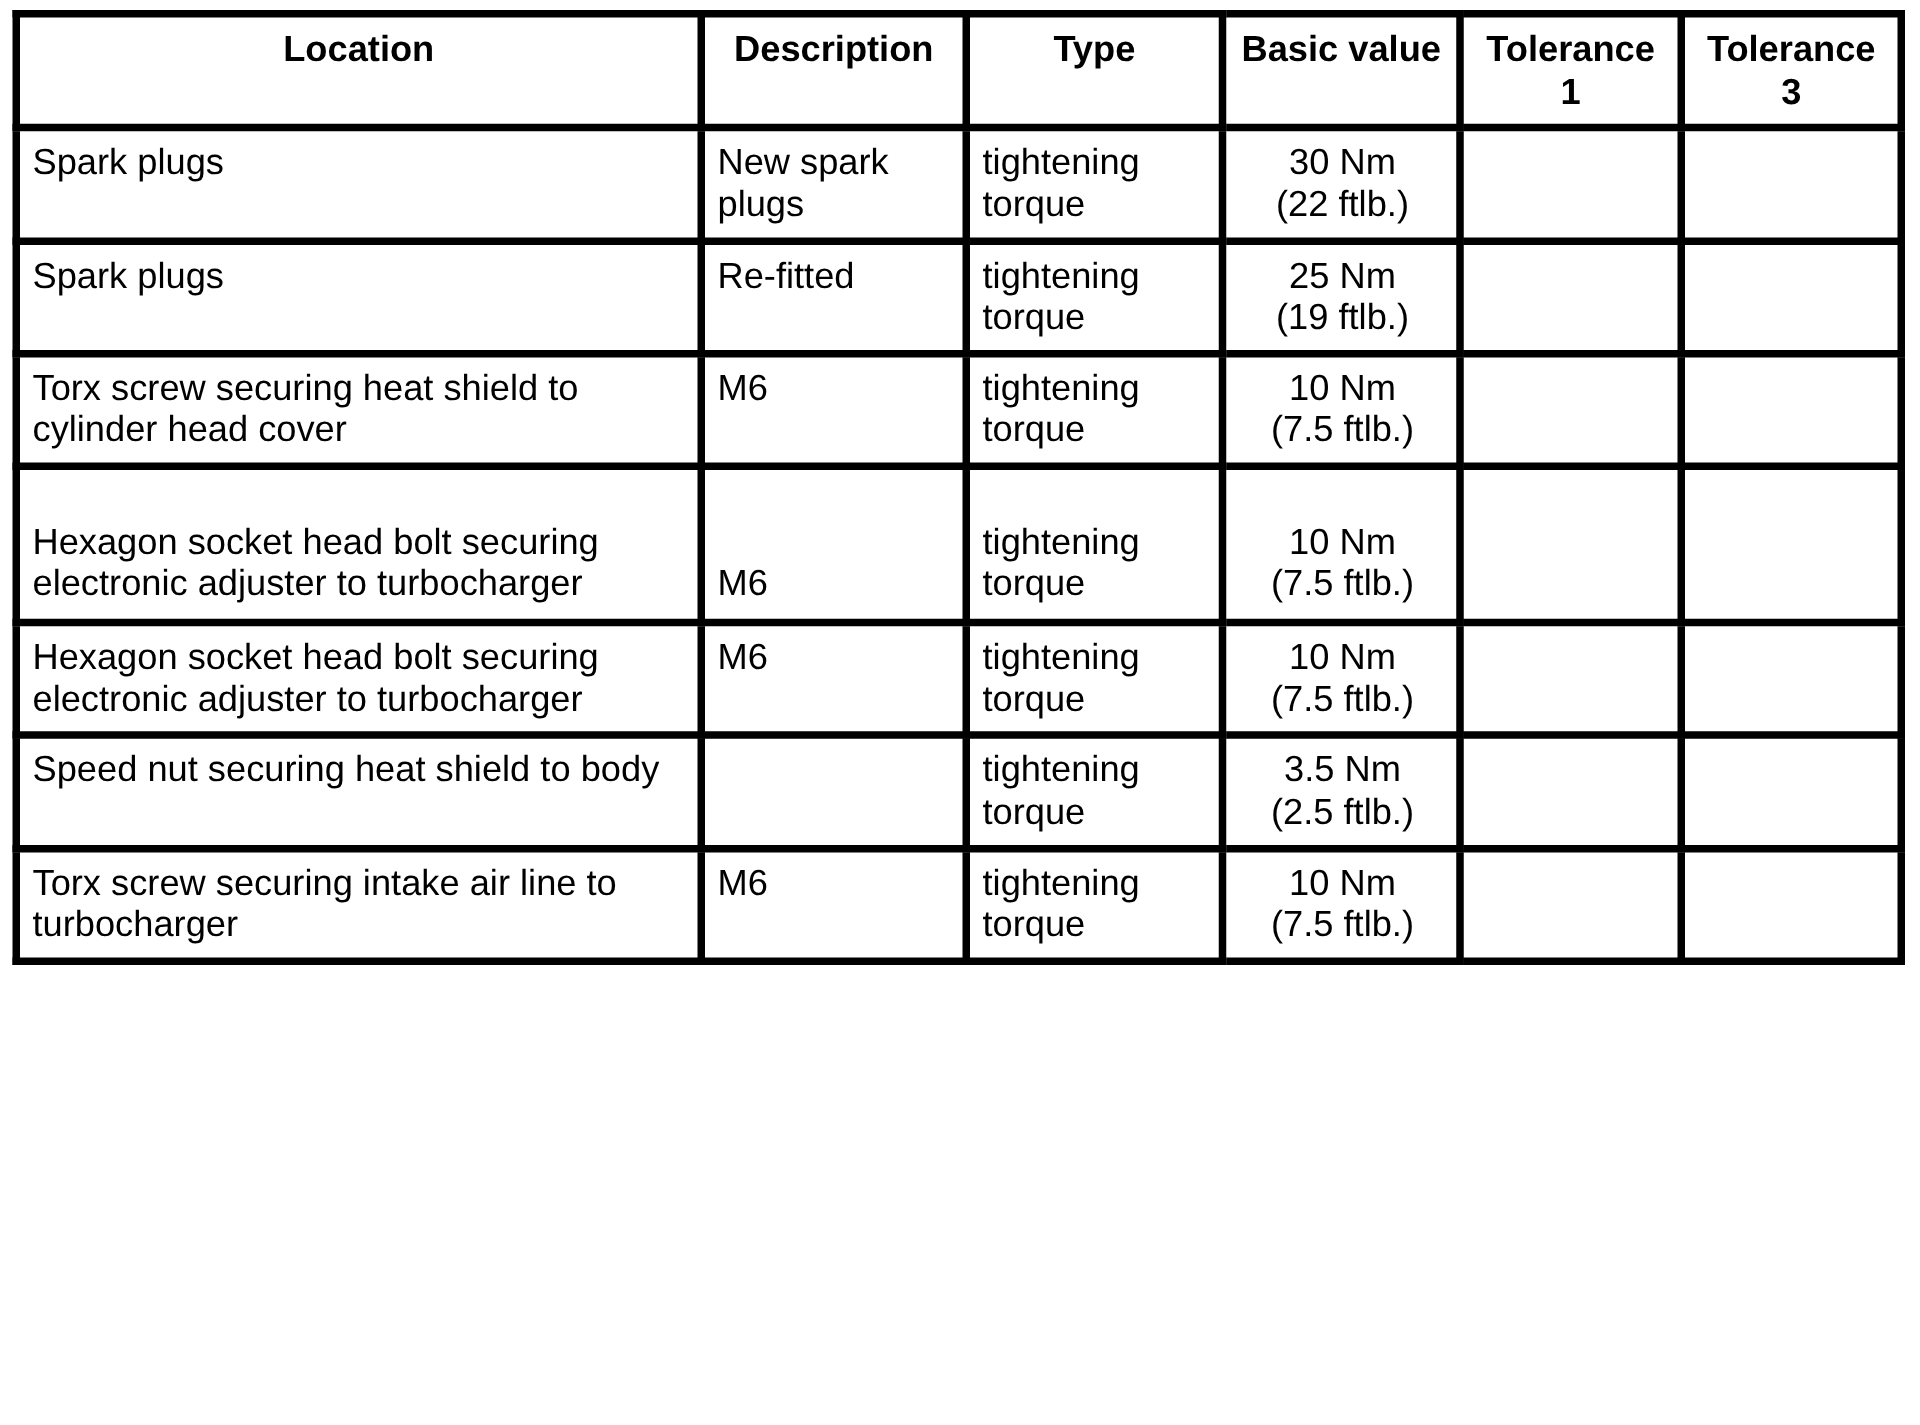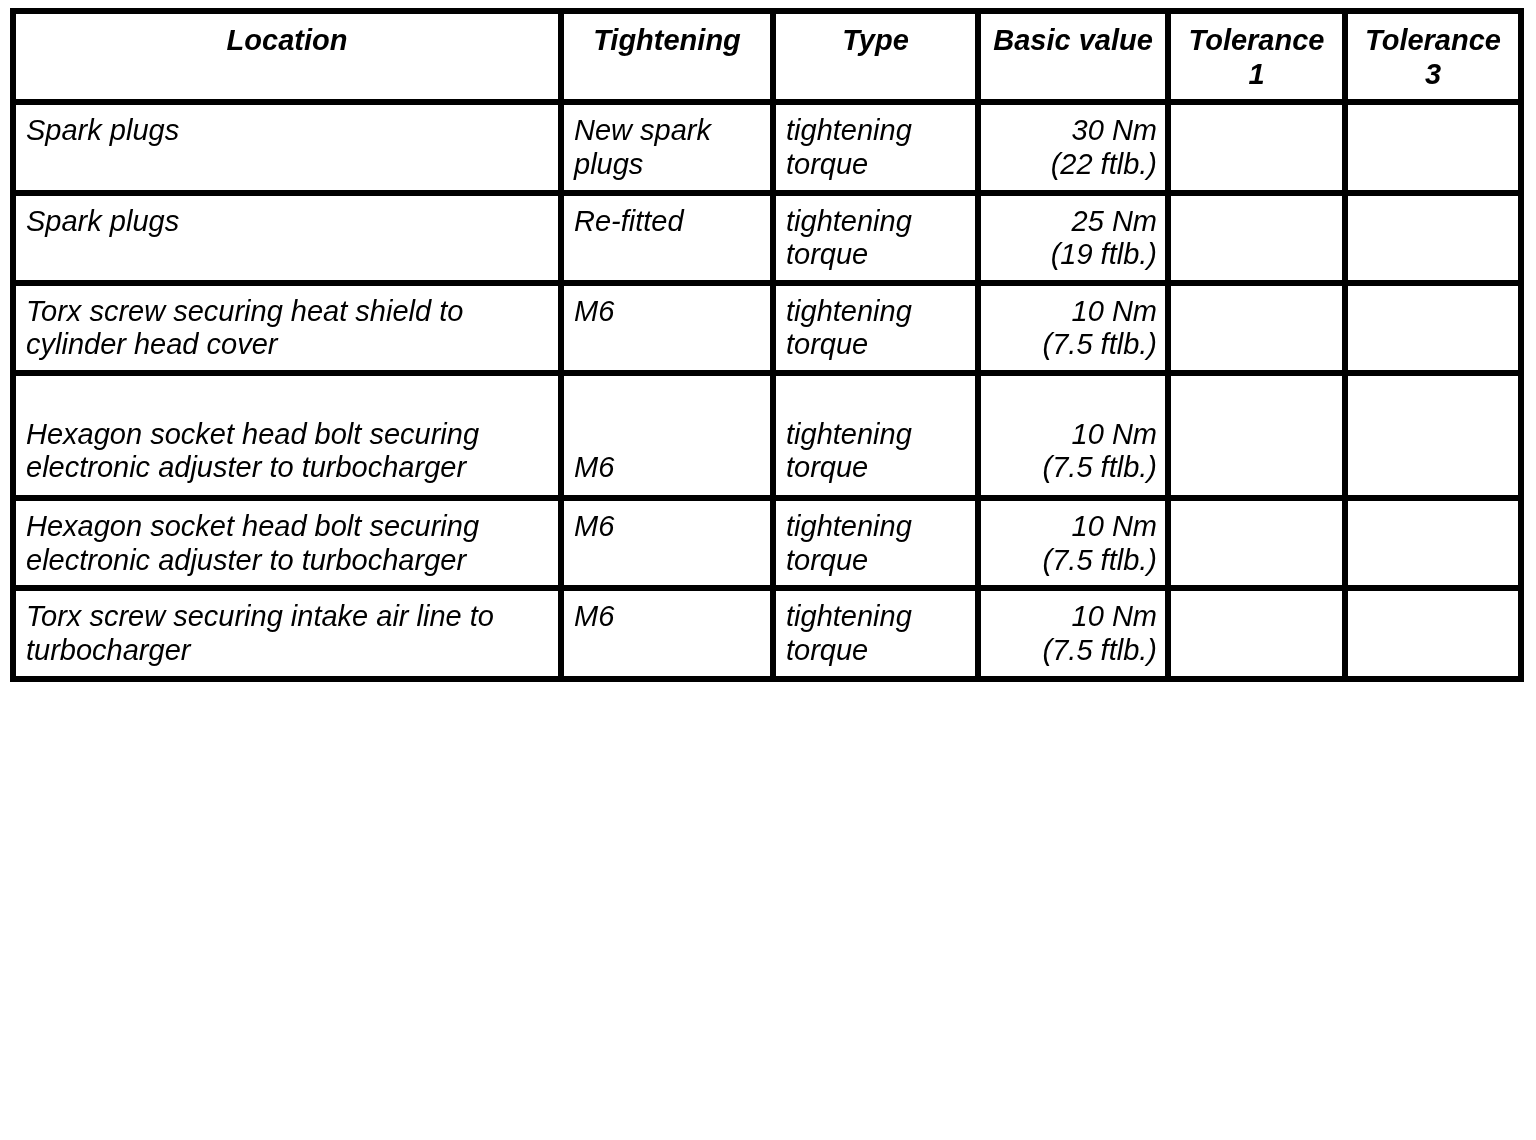--- a/index.html
+++ b/index.html
@@ -15,21 +15,20 @@
     width: 1536px;
     height: 1140px;
     background: #ffffff;
     overflow: hidden;
   }
   table.spec {
     border-collapse: collapse;
     table-layout: fixed;
     width: 1508px;
     margin: 8px 0 0 10px;
-    font-style: italic;
   }
   col.c-location    { width: 548px; }
   col.c-description { width: 212px; }
   col.c-type        { width: 205px; }
   col.c-basic       { width: 190px; }
   col.c-tol1        { width: 177px; }
   col.c-tol2        { width: 176px; }
 
   th, td {
     border: 6px solid #000000;
@@ -44,21 +43,21 @@
     text-align: center;
     height: 89px;
     padding: 10px 8px 8px 8px;
   }
   td {
     padding: 9px 10px 8px 10px;
     height: 89px;
     text-align: left;
   }
   td.basic {
-    text-align: right;
+    text-align: center;
     padding-right: 8px;
   }
   
   tbody tr:nth-child(4) td {
     height: 125px;
     vertical-align: bottom;
     padding-bottom: 10px;
   }
   tbody tr:nth-child(11) td {
     height: 98px;
@@ -73,21 +72,21 @@
       <col class="c-location">
       <col class="c-description">
       <col class="c-type">
       <col class="c-basic">
       <col class="c-tol1">
       <col class="c-tol2">
     </colgroup>
     <thead>
       <tr id="header-row">
           <th>Location</th>
-          <th>Tightening</th>
+          <th>Description</th>
           <th>Type</th>
           <th>Basic value</th>
           <th>Tolerance 1</th>
           <th>Tolerance 3</th>
         </tr>
     </thead>
     <tbody id="table-body">
         <tr>
           <td>Spark plugs</td>
           <td>New spark plugs</td>
@@ -137,20 +136,31 @@
           <td>M6</td>
           <td>tightening torque</td>
           <td class="basic">
             <div>10 Nm</div>
             <div>(7.5 ftlb.)</div>
           </td>
           <td></td>
           <td></td>
         </tr>
         <tr>
+          <td>Speed nut securing heat shield to body</td>
+          <td></td>
+          <td>tightening torque</td>
+          <td class="basic">
+            <div>3.5 Nm</div>
+            <div>(2.5 ftlb.)</div>
+          </td>
+          <td></td>
+          <td></td>
+        </tr>
+        <tr>
           <td>Torx screw securing intake air line to turbocharger</td>
           <td>M6</td>
           <td>tightening torque</td>
           <td class="basic">
             <div>10 Nm</div>
             <div>(7.5 ftlb.)</div>
           </td>
           <td></td>
           <td></td>
         </tr>

